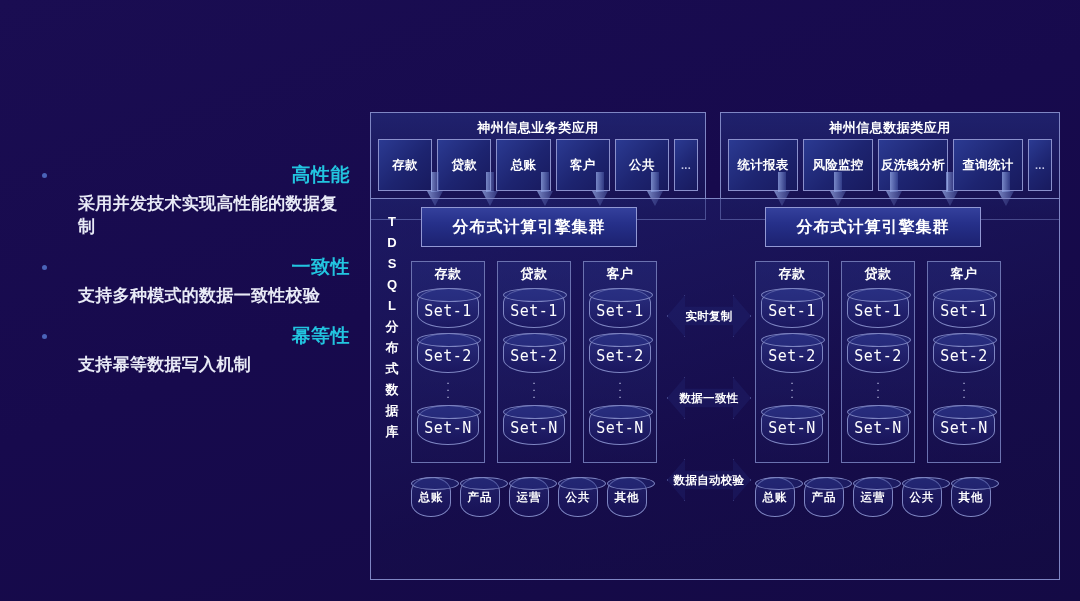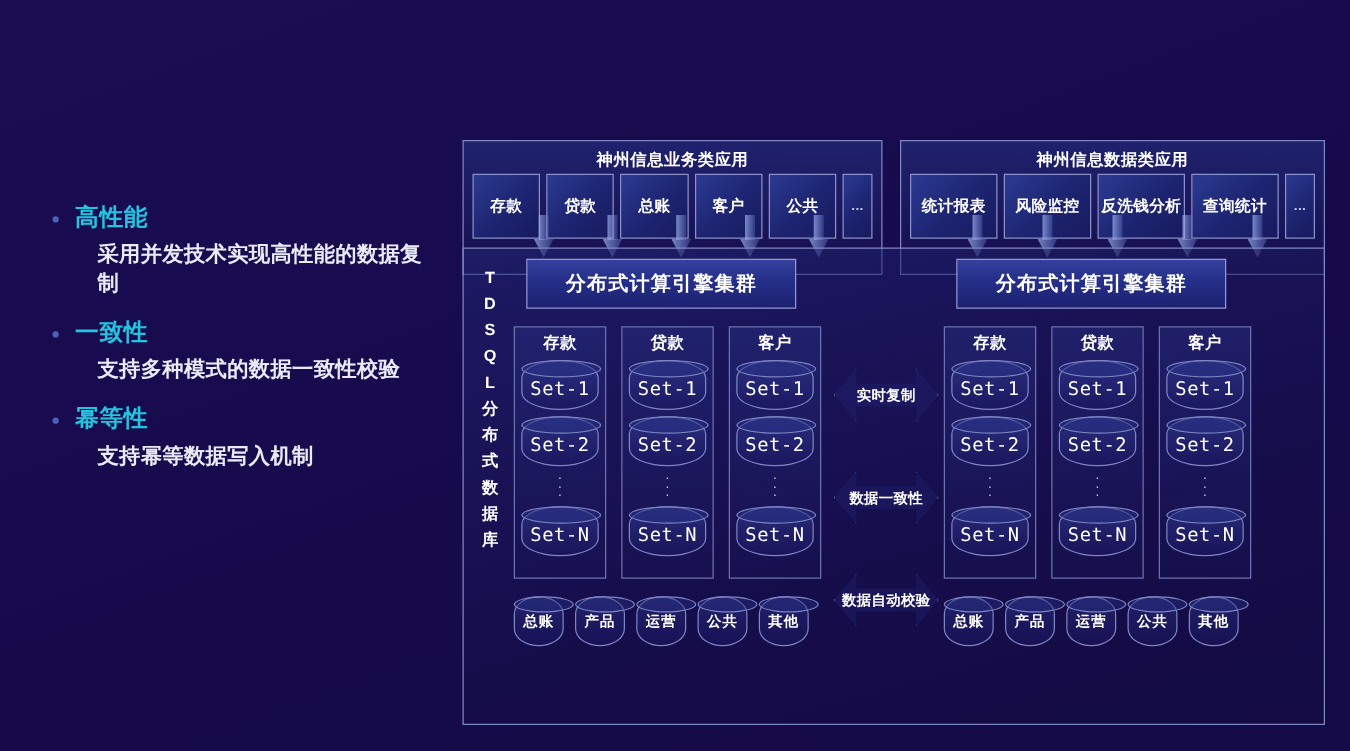--- a/index.html
+++ b/index.html
@@ -52,21 +52,21 @@
 
   .feature { margin-top: 16px; position: relative; padding-left: 30px; }
   .feature:first-of-type { margin-top: 22px; }
   .bullet {
     position: absolute; left: 12px; top: 11px;
     width: 5px; height: 5px; border-radius: 50%;
     background: #4a63b8;
   }
   .feat-title {
     font-size: 19px; font-weight: bold; color: #22c5e0;
-    letter-spacing: 0.5px; line-height: 26px;
+    letter-spacing: 0.5px; line-height: 26px; text-align: right;
   }
   .feat-desc {
     margin-top: 4px; margin-left: 18px;
     font-size: 17px; font-weight: bold; color: #e8eaf6;
     letter-spacing: 0.3px;
   }
 
   
   .diagram { position: absolute; left: 370px; top: 88px; width: 690px; height: 492px; }
 

